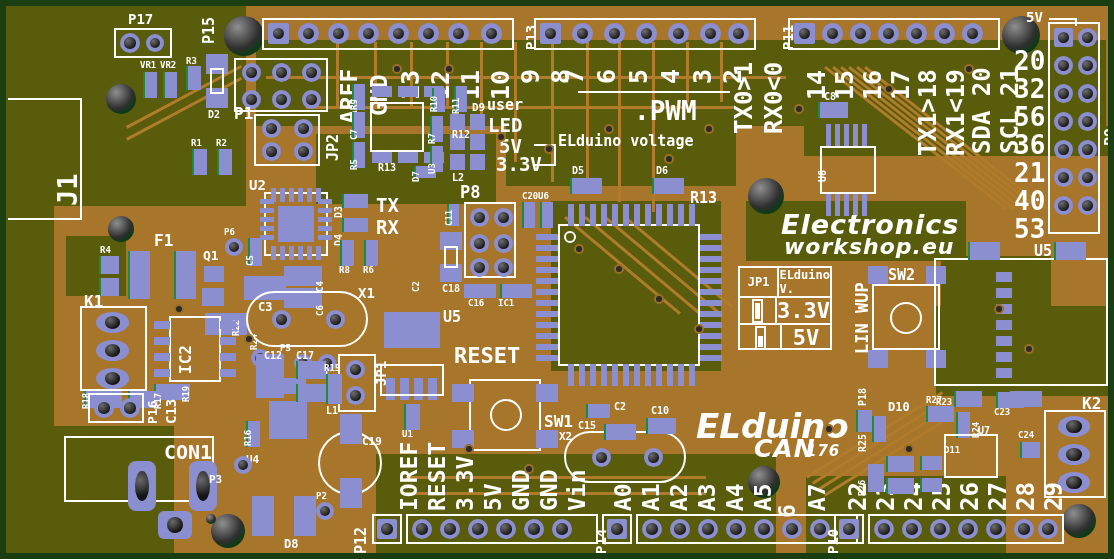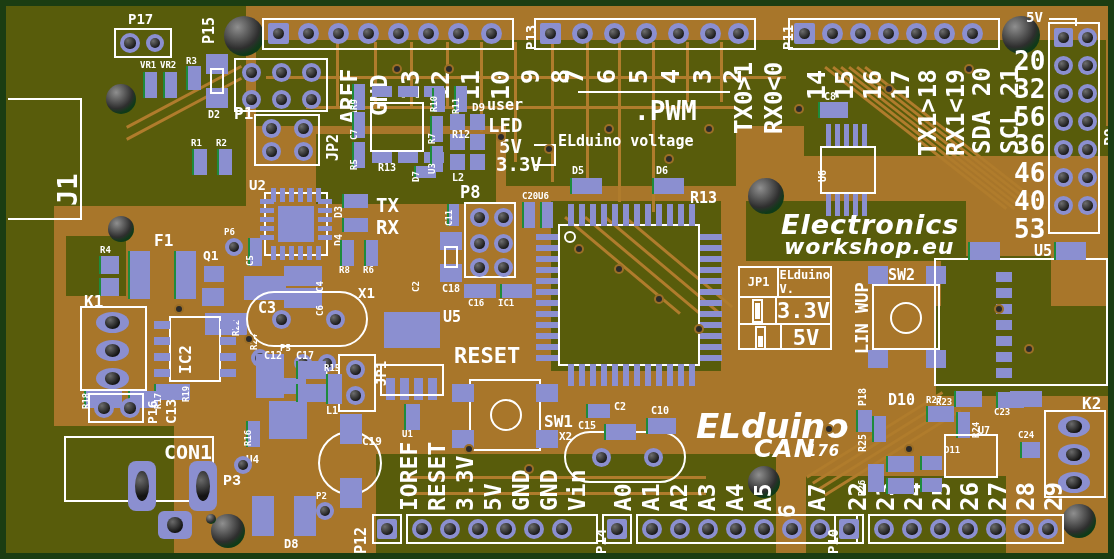--- a/index.html
+++ b/index.html
@@ -221,21 +221,21 @@
   <div class="th" style="left:1048px;top:162px;width:19px;height:19px;"></div>
   <div class="th" style="left:1072px;top:162px;width:19px;height:19px;"></div>
   <div class="th" style="left:1048px;top:190px;width:19px;height:19px;"></div>
   <div class="th" style="left:1072px;top:190px;width:19px;height:19px;"></div>
   <div class="silk rot" style="left:1098px;top:140px;font-size:15px;">P9</div>
 
   <div class="silk" style="left:1008px;top:42px;font-size:26px;">20</div>
   <div class="silk" style="left:1008px;top:70px;font-size:26px;">32</div>
   <div class="silk" style="left:1008px;top:98px;font-size:26px;">56</div>
   <div class="silk" style="left:1008px;top:126px;font-size:26px;">36</div>
-  <div class="silk" style="left:1008px;top:154px;font-size:26px;">46</div>
+  <div class="silk" style="left:1008px;top:154px;font-size:26px;">21</div>
   <div class="silk" style="left:1008px;top:182px;font-size:26px;">40</div>
   <div class="silk" style="left:1008px;top:210px;font-size:26px;">53</div>
 
   <div class="smd g" style="left:346px;top:78px;width:13px;height:26px;"></div>
   <div class="smd g" style="left:346px;top:106px;width:13px;height:26px;"></div>
   <div class="smd g" style="left:346px;top:136px;width:13px;height:26px;"></div>
   <div class="silk rot" style="left:344px;top:104px;font-size:9px;">R9</div>
   <div class="silk rot" style="left:344px;top:134px;font-size:9px;">C7</div>
   <div class="silk rot" style="left:344px;top:164px;font-size:9px;">R5</div>
   <div class="smd" style="left:366px;top:80px;width:20px;height:11px;"></div>
@@ -320,21 +320,21 @@
   <div class="smd g" style="left:93px;top:272px;width:20px;height:18px;"></div>
   <div class="silk" style="left:94px;top:240px;font-size:9px;">R4</div>
   <div class="silk" style="left:197px;top:243px;font-size:13px;">Q1</div>
   <div class="smd" style="left:198px;top:260px;width:20px;height:16px;"></div>
   <div class="smd" style="left:196px;top:282px;width:22px;height:18px;"></div>
   <div class="th" style="left:219px;top:232px;width:18px;height:18px;"></div>
   <div class="silk" style="left:218px;top:222px;font-size:9px;">P6</div>
   <div class="smd g" style="left:242px;top:232px;width:14px;height:28px;"></div>
   <div class="silk rot" style="left:240px;top:260px;font-size:9px;">C5</div>
   <div class="smd" style="left:238px;top:270px;width:42px;height:24px;"></div>
-  <div class="silk" style="left:252px;top:295px;font-size:15px;">C3</div>
+  <div class="silk" style="left:252px;top:295px;font-size:12px;">C3</div>
   <div class="smd" style="left:278px;top:260px;width:38px;height:20px;"></div>
   <div class="smd" style="left:278px;top:282px;width:38px;height:20px;"></div>
   <div class="silk rot" style="left:310px;top:286px;font-size:9px;">C4</div>
   <div class="silk rot" style="left:310px;top:310px;font-size:9px;">C6</div>
   <div class="smd" style="left:199px;top:307px;width:42px;height:22px;"></div>
   <div class="silk rot" style="left:226px;top:330px;font-size:9px;">R22</div>
 
   <div class="silk" style="left:78px;top:288px;font-size:16px;">K1</div>
   <div class="silkbox" style="left:74px;top:300px;width:67px;height:85px;"></div>
   <div class="oval" style="left:90px;top:306px;width:33px;height:21px;"></div>
@@ -590,21 +590,21 @@
   <div class="smd g" style="left:320px;top:368px;width:16px;height:30px;"></div>
   <div class="silk" style="left:318px;top:358px;font-size:9px;">R15</div>
   <div class="silk" style="left:320px;top:400px;font-size:10px;">L1</div>
   <div class="silkbox" style="left:312px;top:425px;width:64px;height:64px;border-radius:50%;"></div>
   <div class="silk" style="left:356px;top:430px;font-size:11px;">C19</div>
   <div class="smd" style="left:334px;top:408px;width:22px;height:30px;"></div>
   <div class="smd" style="left:334px;top:472px;width:22px;height:30px;"></div>
   <div class="th" style="left:310px;top:496px;width:18px;height:18px;"></div>
   <div class="silk" style="left:310px;top:486px;font-size:9px;">P2</div>
   <div class="th" style="left:228px;top:450px;width:18px;height:18px;"></div>
-  <div class="silk" style="left:217px;top:468px;font-size:15px;font-family:Liberation Mono, monospace;">P3</div>
+  <div class="silk" style="left:203px;top:468px;font-size:11px;">P3</div>
   <div class="smd" style="left:246px;top:490px;width:22px;height:40px;"></div>
   <div class="smd" style="left:288px;top:490px;width:22px;height:40px;"></div>
   <div class="silk" style="left:278px;top:532px;font-size:12px;">D8</div>
   <div class="silk rot" style="left:348px;top:548px;font-size:15px;">P12</div>
 
   <div class="silkbox" style="left:366px;top:508px;width:30px;height:30px;"></div>
   <div class="th" style="left:371px;top:513px;width:20px;height:20px;border-radius:2px;"></div>
   <div class="silkbox" style="left:400px;top:508px;width:192px;height:30px;"></div>
   <div class="th" style="left:406px;top:513px;width:20px;height:20px;"></div>
   <div class="th" style="left:434px;top:513px;width:20px;height:20px;"></div>
@@ -661,21 +661,21 @@
   <div class="silk rot" style="left:1036px;top:505px;font-size:24px;">29</div>
 
   <div class="silk rot" style="left:852px;top:400px;font-size:10px;">P18</div>
   <div class="smd g" style="left:850px;top:404px;width:16px;height:22px;"></div>
   <div class="silk rot" style="left:852px;top:446px;font-size:10px;">R25</div>
   <div class="smd g" style="left:866px;top:410px;width:14px;height:26px;"></div>
   <div class="silk rot" style="left:852px;top:490px;font-size:9px;">R26</div>
   <div class="smd" style="left:862px;top:458px;width:16px;height:28px;"></div>
   <div class="smd g" style="left:880px;top:450px;width:28px;height:16px;"></div>
   <div class="smd g" style="left:880px;top:472px;width:28px;height:16px;"></div>
-  <div class="silk" style="left:882px;top:387px;font-size:15px;">D10</div>
+  <div class="silk" style="left:882px;top:395px;font-size:12px;">D10</div>
   <div class="smd g" style="left:914px;top:450px;width:22px;height:14px;"></div>
   <div class="smd g" style="left:914px;top:472px;width:22px;height:14px;"></div>
   <div class="silk" style="left:938px;top:440px;font-size:9px;">D11</div>
   <div class="smd g" style="left:920px;top:400px;width:28px;height:16px;"></div>
   <div class="silk" style="left:920px;top:390px;font-size:9px;">R27</div>
 
   <div class="via" style="left:388px;top:60px;"></div>
   <div class="via" style="left:440px;top:60px;"></div>
   <div class="via" style="left:492px;top:128px;"></div>
   <div class="via" style="left:540px;top:140px;"></div>

